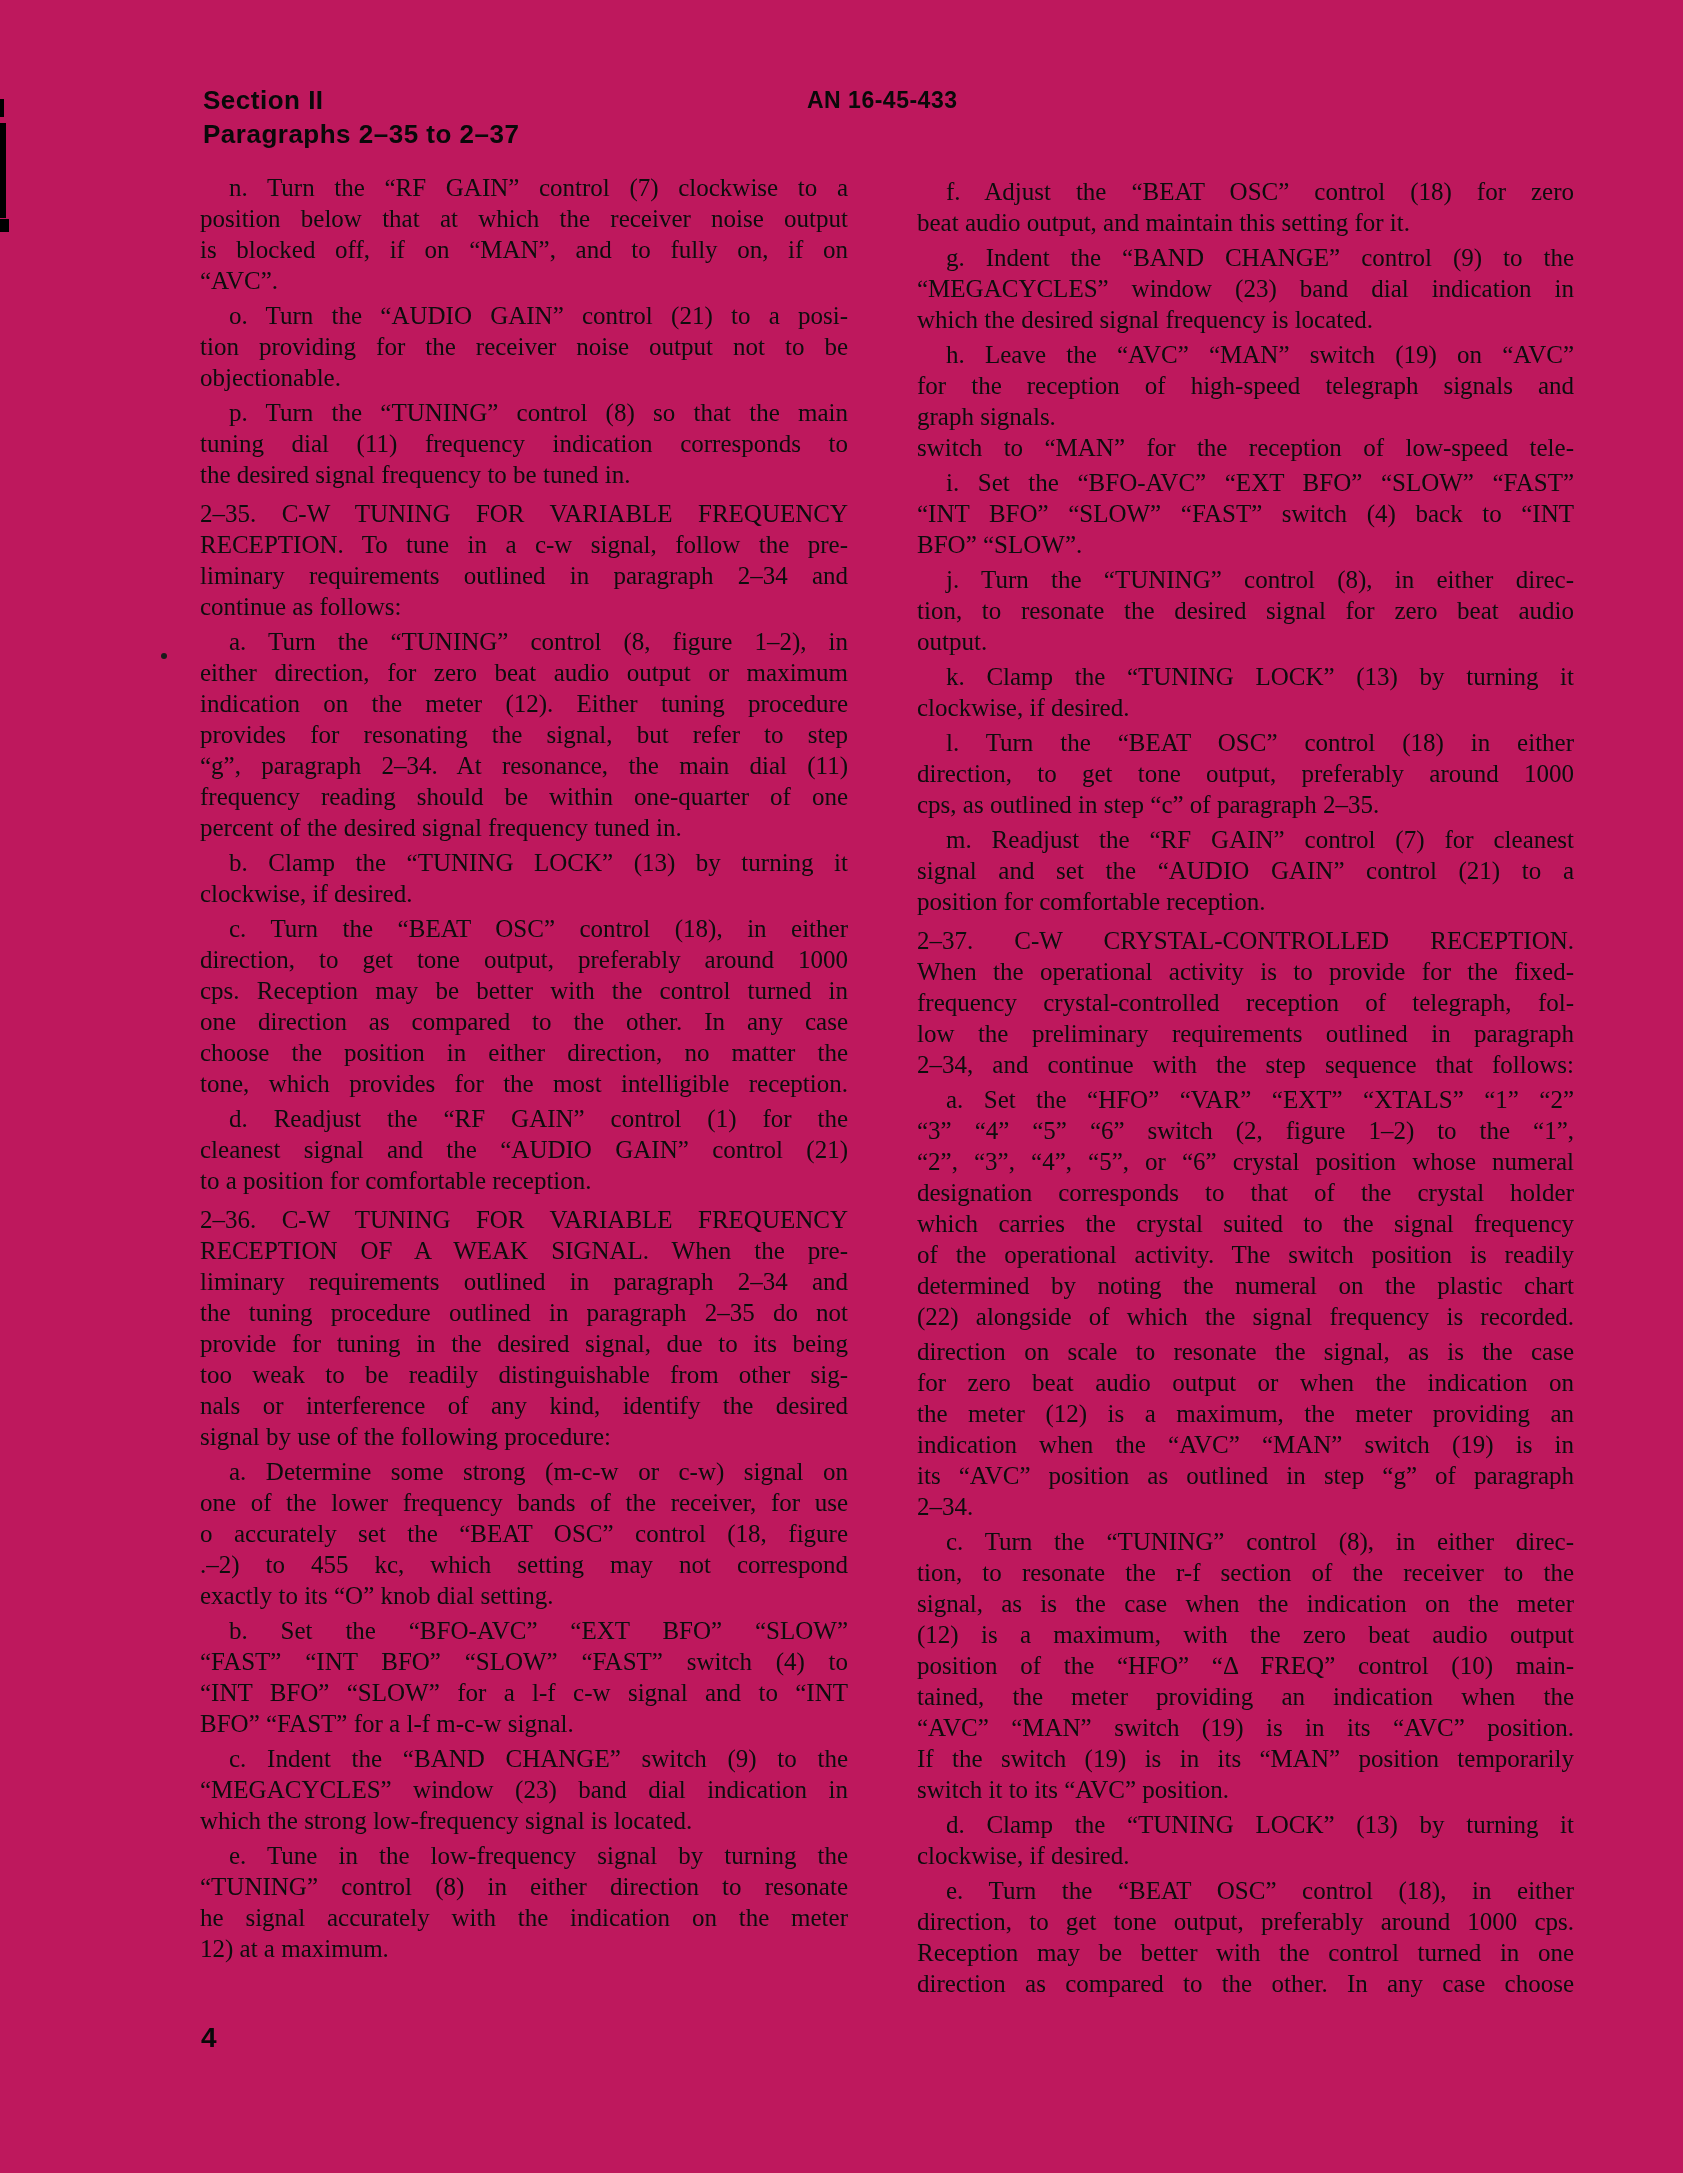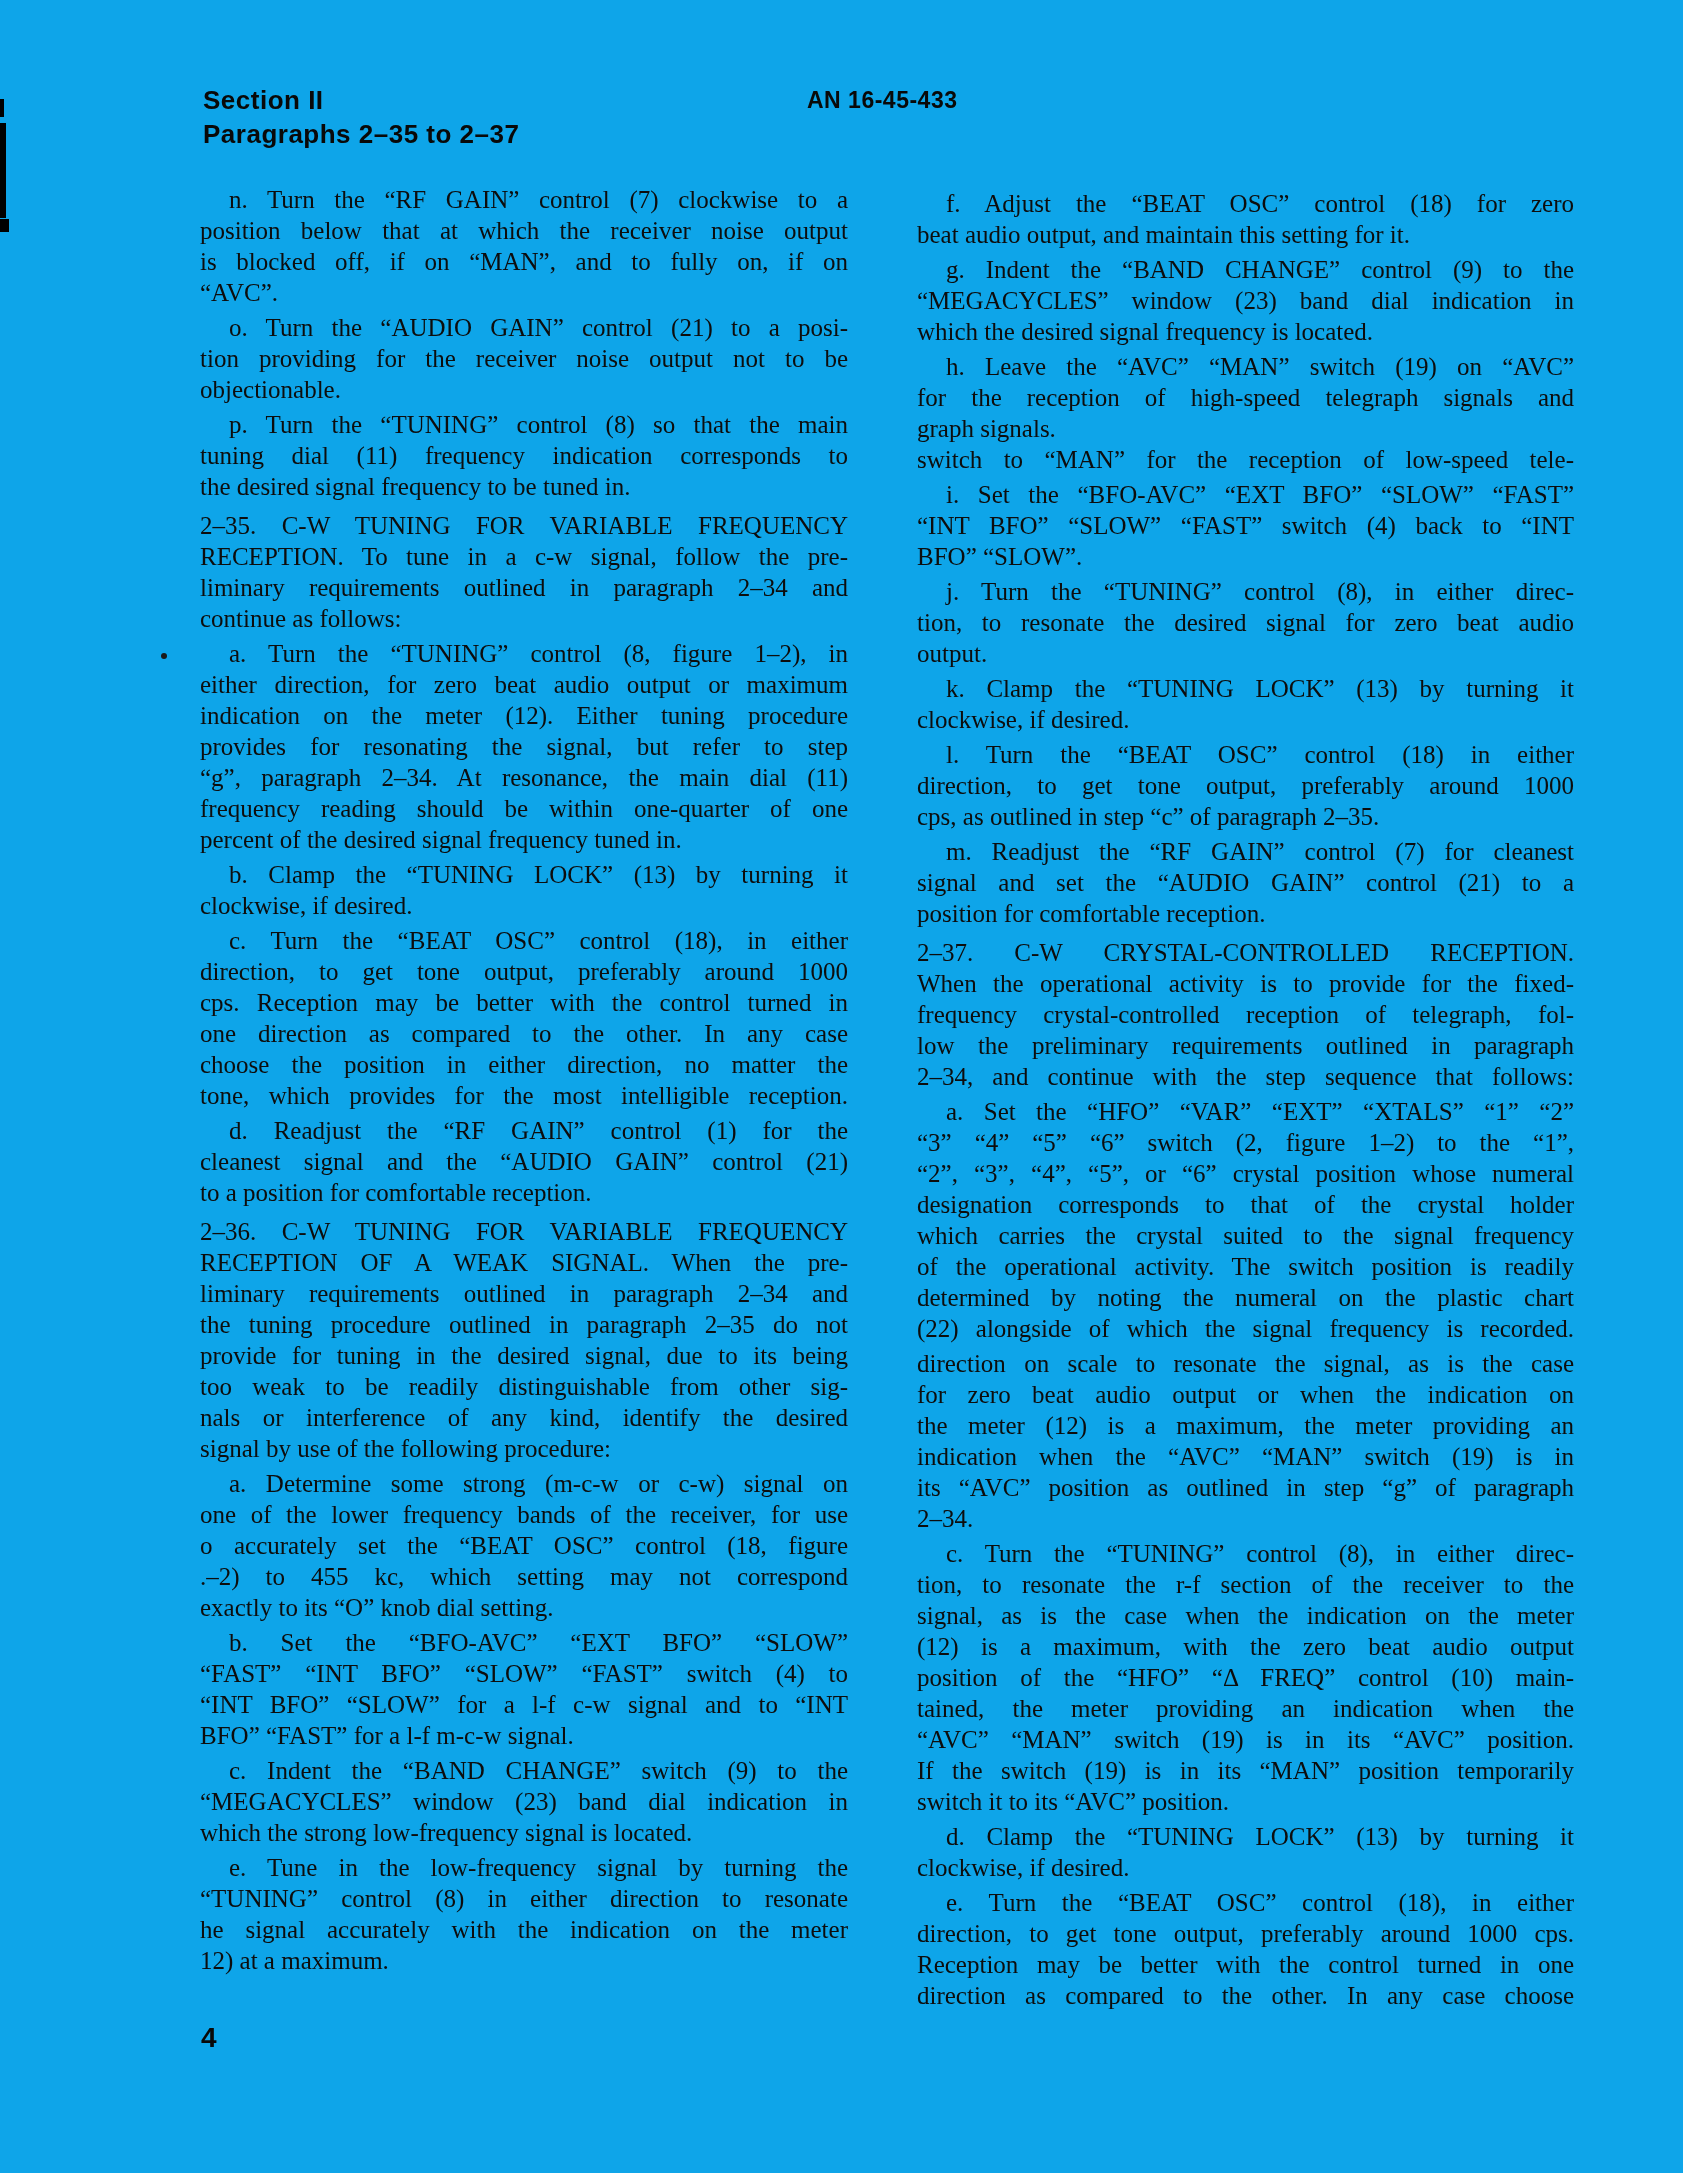--- a/index.html
+++ b/index.html
@@ -4,42 +4,42 @@
 <style>
   html,body{margin:0;padding:0;}
   body{
     width:1683px;height:2173px;
     background:#fbfbf9;
     font-family:"Liberation Serif", serif;
     color:#0d0d0d;
     position:relative;
     overflow:hidden;
   }
-  .page{position:absolute;inset:0;background:#0ea5e9;}
+  .page{position:absolute;inset:0;background:#be185d;}
   
   .hdr-left{
     position:absolute;left:203px;top:83px;
     font-family:"Liberation Sans", sans-serif;
     font-weight:bold;font-size:26px;line-height:34px;
     letter-spacing:0.5px;color:#090909;
   }
   .doc-num{
     position:absolute;left:807px;top:87px;
     font-family:"Liberation Sans", sans-serif;
     font-weight:bold;font-size:23px;letter-spacing:0.5px;color:#090909;
   }
   
   .col{
     position:absolute;top:172px;
     font-size:25px;line-height:31px;
   }
   .col-left{left:200px;width:648px;}
   .col-right{left:917px;width:657px;top:176px;}
   .block{margin-top:4px;}
-  .block:first-child{margin-top:12px;}
+  .block:first-child{margin-top:0;}
   .block.heading{margin-top:8px;}
   .line{
     text-align:justify;
     text-align-last:justify;
   }
   .line.last{text-align-last:auto;}
   .line.indent{text-indent:29px;}
   
   .page-num{
     position:absolute;left:201px;top:2022px;

